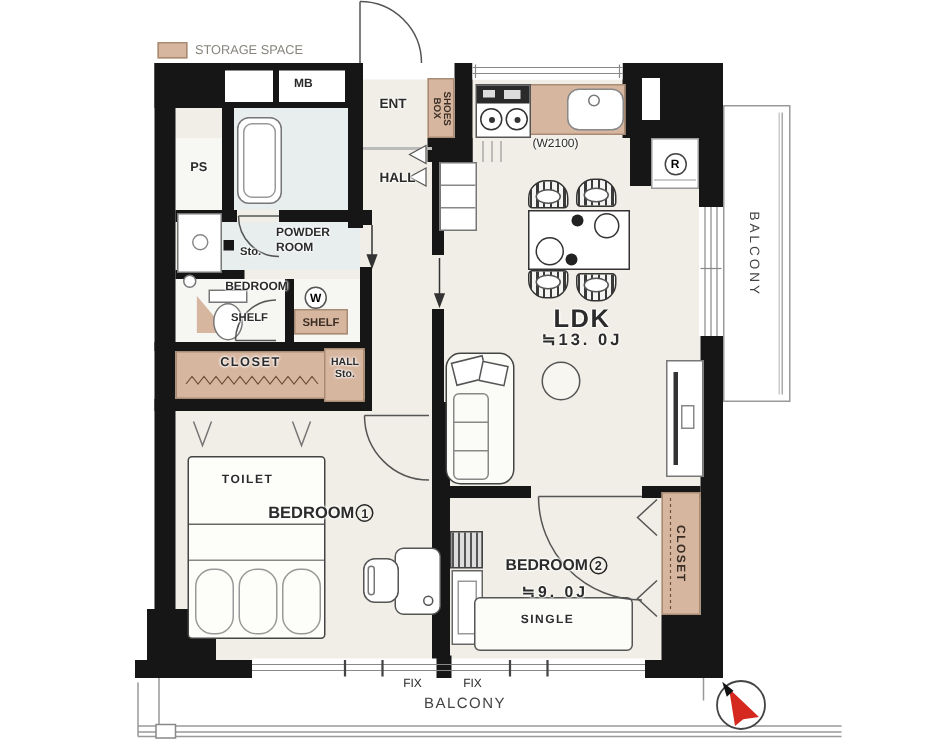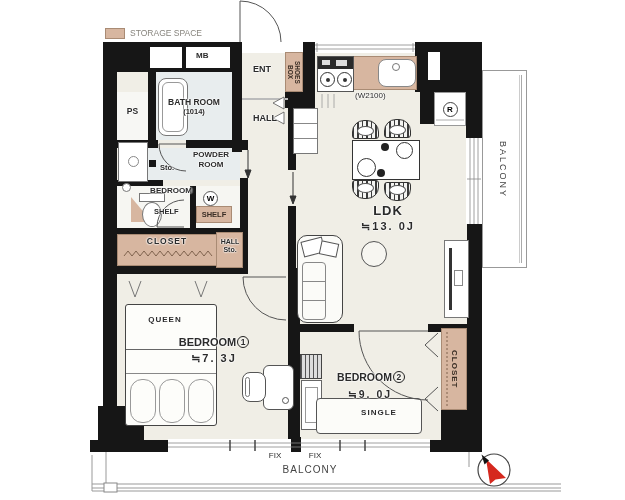--- a/index.html
+++ b/index.html
@@ -188,43 +188,38 @@
   </div>
   <div class="lbl c" style="left:482px;top:100px;width:42px;height:140px">
     <span class="vt" style="font-size:9px;letter-spacing:2px;color:#444">BALCONY</span>
   </div>
   <div style="position:absolute;left:105px;top:452px;width:364px;height:32px;background:#fff;z-index:1"></div>
 
   <div class="lbl b" style="left:196px;top:51px;font-size:8px;z-index:7">MB</div>
   <div class="lbl b c" style="left:117px;top:106px;width:31px;font-size:8.5px">PS</div>
   <div class="lbl b c" style="left:240px;top:64px;width:44px;font-size:9px">ENT</div>
   <div class="lbl b c" style="left:242px;top:113px;width:46px;font-size:9px">HALL</div>
-  <div class="lbl b" style="left:158px;top:98px;width:72px;text-align:center;line-height:1.15">
-    <div style="font-size:8.5px">BATH ROOM</div>
-    <div style="font-size:7.5px">(1014)</div>
-  </div>
-  <div class="lbl b wrap" style="left:184px;top:150px;width:54px;font-size:8px;text-align:center;line-height:1.2">POWDER ROOM</div>
+  <div class="lbl b wrap" style="left:184px;top:150px;width:54px;font-size:8px;text-align:left;line-height:1.2">POWDER ROOM</div>
   <div class="lbl b" style="left:160px;top:163px;font-size:7.5px">Sto.</div>
   <div class="lbl b c" style="left:148px;top:186px;width:46px;font-size:8px">BEDROOM</div>
   <div class="lbl b" style="left:154px;top:207px;font-size:7.5px">SHELF</div>
   <div class="lbl" style="left:355px;top:91px;font-size:8px">(W2100)</div>
-  <div class="lbl b c" style="left:352px;top:203px;width:72px;font-size:13px;letter-spacing:1px">LDK</div>
+  <div class="lbl b c" style="left:352px;top:203px;width:72px;font-size:17px;letter-spacing:1px">LDK</div>
   <div class="lbl b c" style="left:340px;top:220px;width:96px;font-size:11px;letter-spacing:2px">≒13. 0J</div>
-  <div class="lbl b c" style="left:137px;top:315px;width:56px;font-size:8px;letter-spacing:1px">QUEEN</div>
+  <div class="lbl b c" style="left:137px;top:315px;width:56px;font-size:8px;letter-spacing:1px">TOILET</div>
   <div class="lbl b c" style="left:158px;top:336px;width:112px;font-size:11px">
     <span>BEDROOM</span>
       <span class="cnum">1</span>
   </div>
-  <div class="lbl b c" style="left:158px;top:352px;width:112px;font-size:11px;letter-spacing:2px">≒7. 3J</div>
   <div class="lbl b c" style="left:320px;top:371px;width:102px;font-size:10.5px">
     <span>BEDROOM</span>
       <span class="cnum">2</span>
   </div>
   <div class="lbl b c" style="left:322px;top:388px;width:96px;font-size:10.5px;letter-spacing:2px">≒9. 0J</div>
-  <div class="lbl b c" style="left:348px;top:408px;width:62px;font-size:8px;letter-spacing:1px">SINGLE</div>
+  <div class="lbl b c" style="left:334px;top:408px;width:62px;font-size:8px;letter-spacing:1px">SINGLE</div>
   <div class="lbl c" style="left:260px;top:451px;width:30px;font-size:8px">FIX</div>
   <div class="lbl c" style="left:300px;top:451px;width:30px;font-size:8px">FIX</div>
   <div class="lbl c" style="left:250px;top:464px;width:120px;font-size:10px;letter-spacing:1px;color:#444">BALCONY</div>
 
   <svg id="overlay" width="625" height="500" viewBox="0 0 625 500">
     <g stroke="#555" fill="none" stroke-width="1">
       <path d="M240 1 A41 41 0 0 1 281 42"></path>
         <path d="M240 42 L240 1"></path>
     </g>
     <g stroke="#555" fill="none" stroke-width="1">

